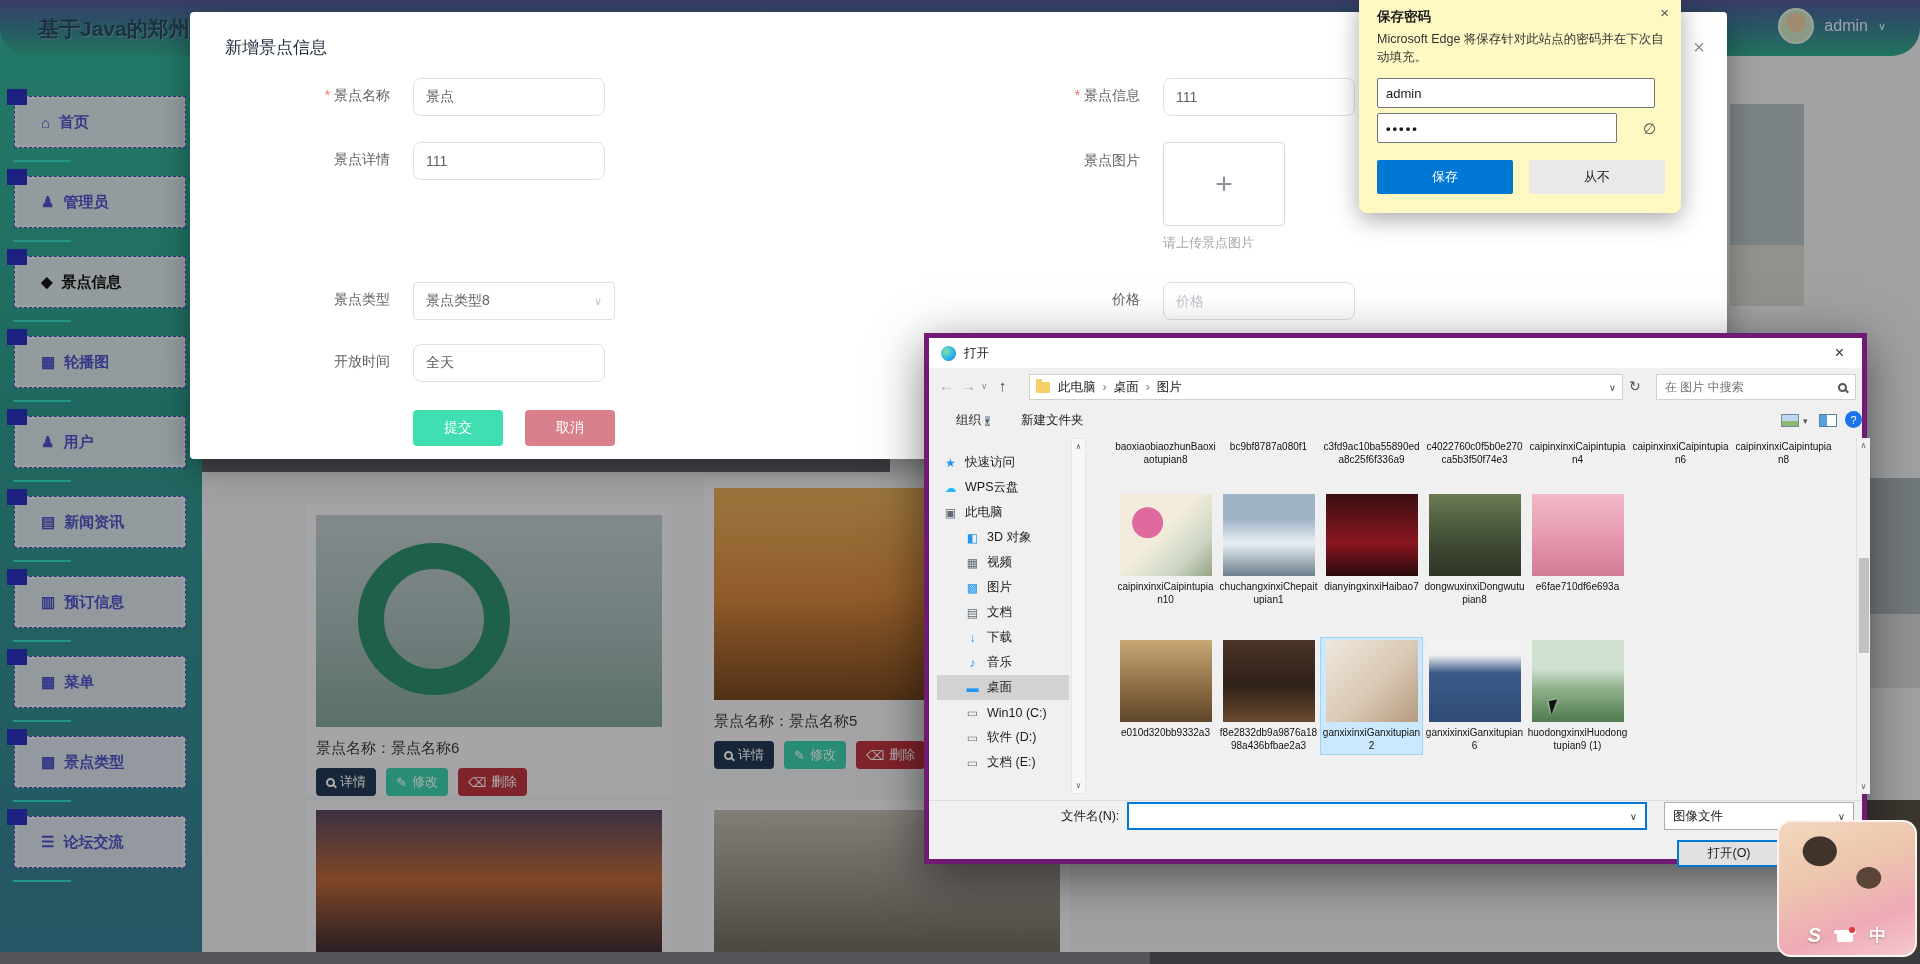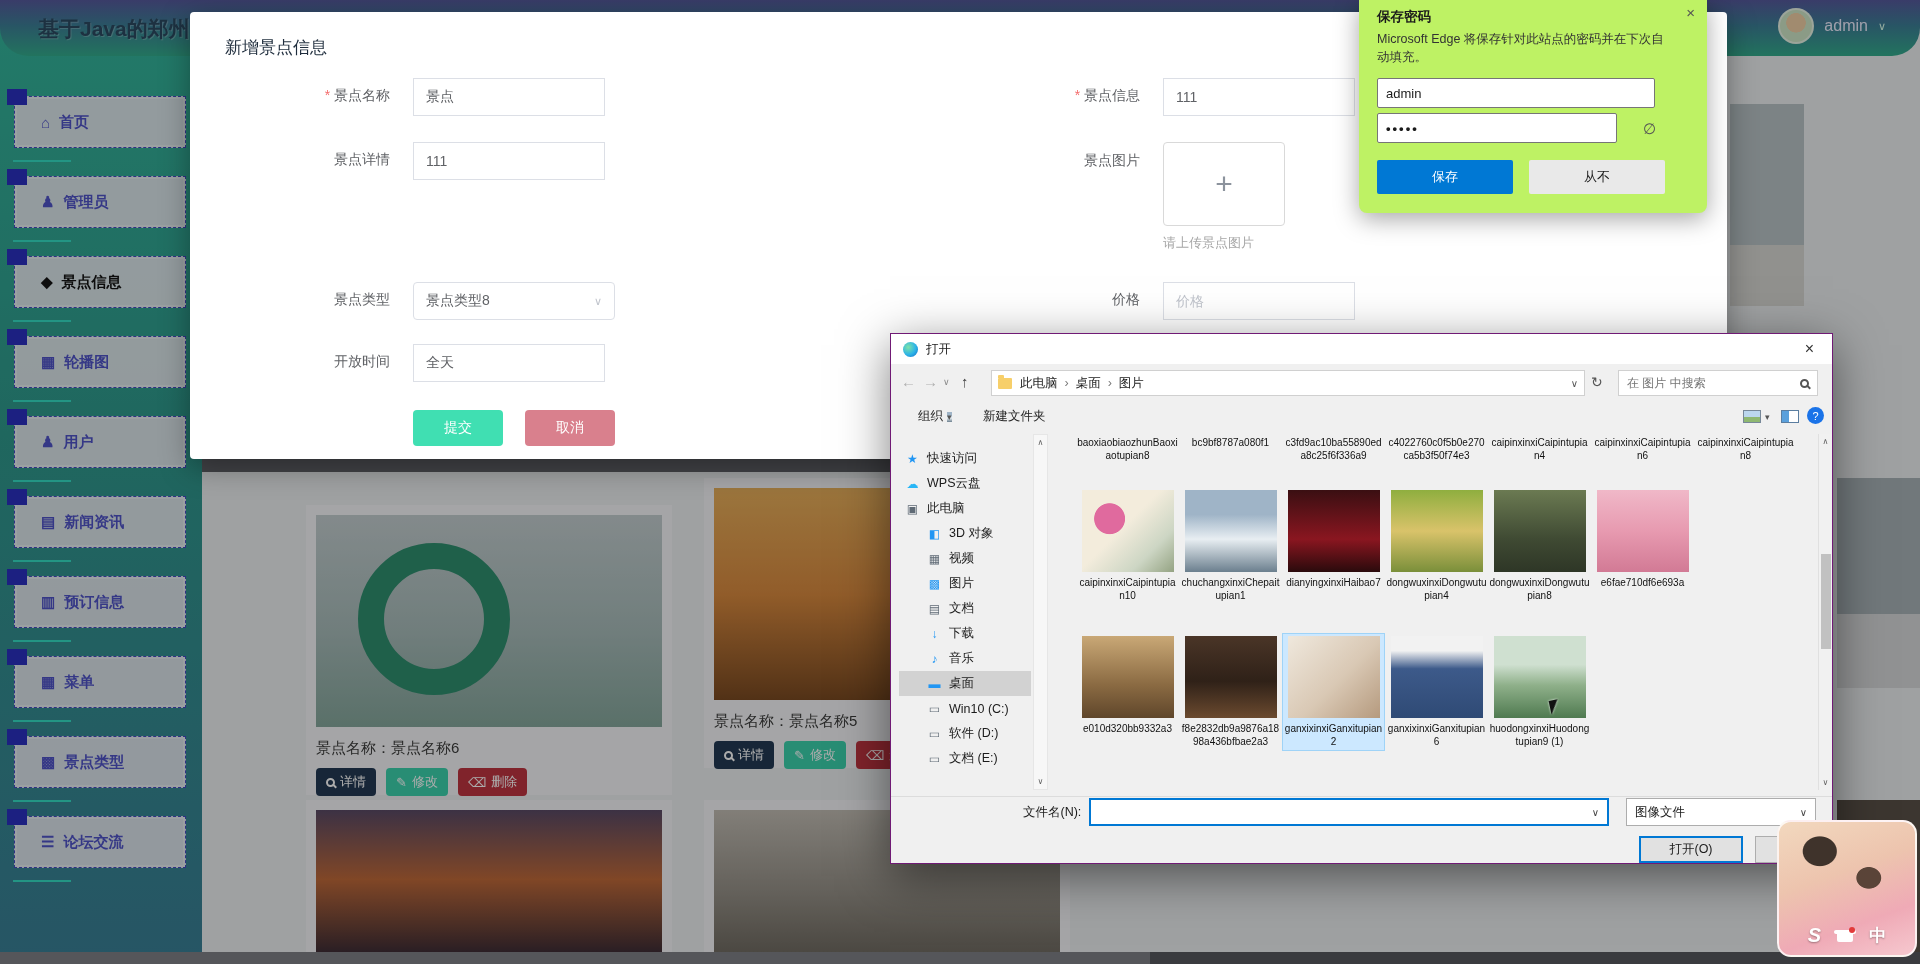--- a/index.html
+++ b/index.html
@@ -42,43 +42,43 @@
   .overlay{position:absolute;inset:0;background:rgba(0,0,0,.33);z-index:10}
   .pagebar{position:absolute;left:0;top:952px;width:1920px;height:12px;background:#3a3b3f;z-index:12}
   .pagebar .thumb{position:absolute;left:0;top:0;width:1150px;height:12px;background:#55565a}
 
   
   .modal{position:absolute;left:190px;top:12px;width:1537px;height:447px;background:#fff;border-radius:4px;box-shadow:0 8px 30px rgba(0,0,0,.35);z-index:20}
   .m-title{position:absolute;left:35px;top:24px;font-size:17px;color:#1f2d3d}
   .m-close{position:absolute;right:22px;top:24px;font-size:20px;color:#909399;cursor:pointer}
   .m-label{position:absolute;width:140px;text-align:right;font-size:14px;color:#606266}
   .req::before{content:"* ";color:#f56c6c}
-  .m-input{position:absolute;width:192px;height:38px;border:1px solid #dcdfe6;border-radius:0;padding:0 12px;font-size:14px;color:#606266;background:#fff;outline:none}
+  .m-input{position:absolute;width:192px;height:38px;border:1px solid #dcdfe6;border-radius:8px;padding:0 12px;font-size:14px;color:#606266;background:#fff;outline:none}
   .m-input::placeholder{color:#c0c4cc}
   .m-select{position:absolute;width:202px;height:38px;border:1px solid #dcdfe6;border-radius:4px;padding:0 12px;font-size:14px;color:#606266;background:#fff;display:flex;align-items:center;justify-content:space-between;cursor:pointer}
   .m-select .car{color:#c0c4cc;font-size:11px}
   .upbox{position:absolute;left:973px;top:130px;width:122px;height:84px;border:1px solid #d9d9d9;border-radius:4px;display:flex;align-items:center;justify-content:center;color:#8c939d;font-size:30px;cursor:pointer;background:#fff}
   .uphint{position:absolute;left:973px;top:222px;font-size:13px;color:#a6a6a6}
   .m-btn{position:absolute;width:90px;height:36px;border-radius:4px;color:#fff;font-size:14px;display:flex;align-items:center;justify-content:center;cursor:pointer}
   .b-submit{left:223px;top:398px;background:#40dfb2}
   .b-cancel{left:335px;top:398px;background:#d9808d}
 
   
-  .epopup{position:absolute;left:1359px;top:0;width:348px;height:213px;background:#bef264;border-radius:0 0 8px 8px;box-shadow:0 6px 24px rgba(0,0,0,.35);z-index:40;font-size:12.5px;color:#333}
+  .epopup{position:absolute;left:1359px;top:0;width:322px;height:213px;background:#fef9c3;border-radius:0 0 8px 8px;box-shadow:0 6px 24px rgba(0,0,0,.35);z-index:40;font-size:12.5px;color:#333}
   .ep-title{position:absolute;left:18px;top:8px;font-weight:bold;font-size:13.5px;color:#1b1b1b}
   .ep-close{position:absolute;right:12px;top:4px;font-size:15px;color:#555;cursor:pointer}
   .ep-body{position:absolute;left:18px;top:30px;width:288px;line-height:1.45}
   .ep-input{position:absolute;height:30px;border:1px solid #767676;border-radius:2px;padding:0 8px;font-size:13px;color:#1b1b1b;background:#fff;outline:none}
   .ep-eye{position:absolute;left:284px;top:120px;font-size:15px;color:#555;cursor:pointer}
   .ep-btn{position:absolute;top:160px;width:136px;height:34px;display:flex;align-items:center;justify-content:center;font-size:13px;border-radius:2px;cursor:pointer}
   .ep-save{left:18px;background:#0078d4;color:#fff}
   .ep-never{left:170px;background:#e9e9e9;color:#1b1b1b}
 
   
-  .dlg{position:absolute;left:890px;top:333px;width:943px;height:531px;background:#f0f0f0;border:1px solid #701a75;box-shadow:0 12px 46px rgba(0,0,0,.5);z-index:30;font-size:12.5px;color:#1b1b1b}
+  .dlg{position:absolute;left:924px;top:333px;width:943px;height:531px;background:#f0f0f0;border:5px solid #701a75;box-shadow:0 12px 46px rgba(0,0,0,.5);z-index:30;font-size:12.5px;color:#1b1b1b}
   .d-titlebar{position:absolute;left:0;top:0;width:100%;height:30px;background:#fff;display:flex;align-items:center;padding-left:12px;gap:8px}
   .edgeic{width:15px;height:15px;border-radius:50%;background:radial-gradient(circle at 35% 35%,#7ee3a8,#2bb3e8 55%,#1565c0)}
   .d-close{position:absolute;right:0;top:0;width:45px;height:30px;display:flex;align-items:center;justify-content:center;font-size:16px;color:#333;cursor:pointer}
   .d-nav-arrows span{position:absolute;font-size:15px;cursor:pointer}
   .addr{position:absolute;left:100px;top:36px;width:594px;height:26px;background:#fff;border:1px solid #d0d0d0;display:flex;align-items:center;padding:0 6px;gap:4px}
   .folder{display:inline-block;width:14px;height:11px;background:#f7cf6a;border-radius:1px;position:relative;margin-right:4px}
   .folder::before{content:"";position:absolute;top:-3px;left:0;width:6px;height:3px;background:#f7cf6a;border-radius:1px 1px 0 0}
   .crumb{cursor:pointer}
   .csep{color:#777;margin:0 3px}
   .addr .car{margin-left:auto;color:#555;font-size:10px}
@@ -461,24 +461,20 @@
         <div class="f-cell">
           <div class="f-thumb t-car"></div>
           <div class="f-name">chuchangxinxiChepaitupian1</div>
         </div>
 
         <div class="f-cell">
           <div class="f-thumb t-poster"></div>
           <div class="f-name">dianyingxinxiHaibao7</div>
         </div>
 
-        <div class="f-cell">
-          <div class="f-thumb t-zoo"></div>
-          <div class="f-name">dongwuxinxiDongwutupian4</div>
-        </div>
 
         <div class="f-cell">
           <div class="f-thumb t-tree"></div>
           <div class="f-name">dongwuxinxiDongwutupian8</div>
         </div>
 
 
         <div class="f-cell">
           <div class="f-thumb t-girl"></div>
           <div class="f-name">e6fae710df6e693a</div>

